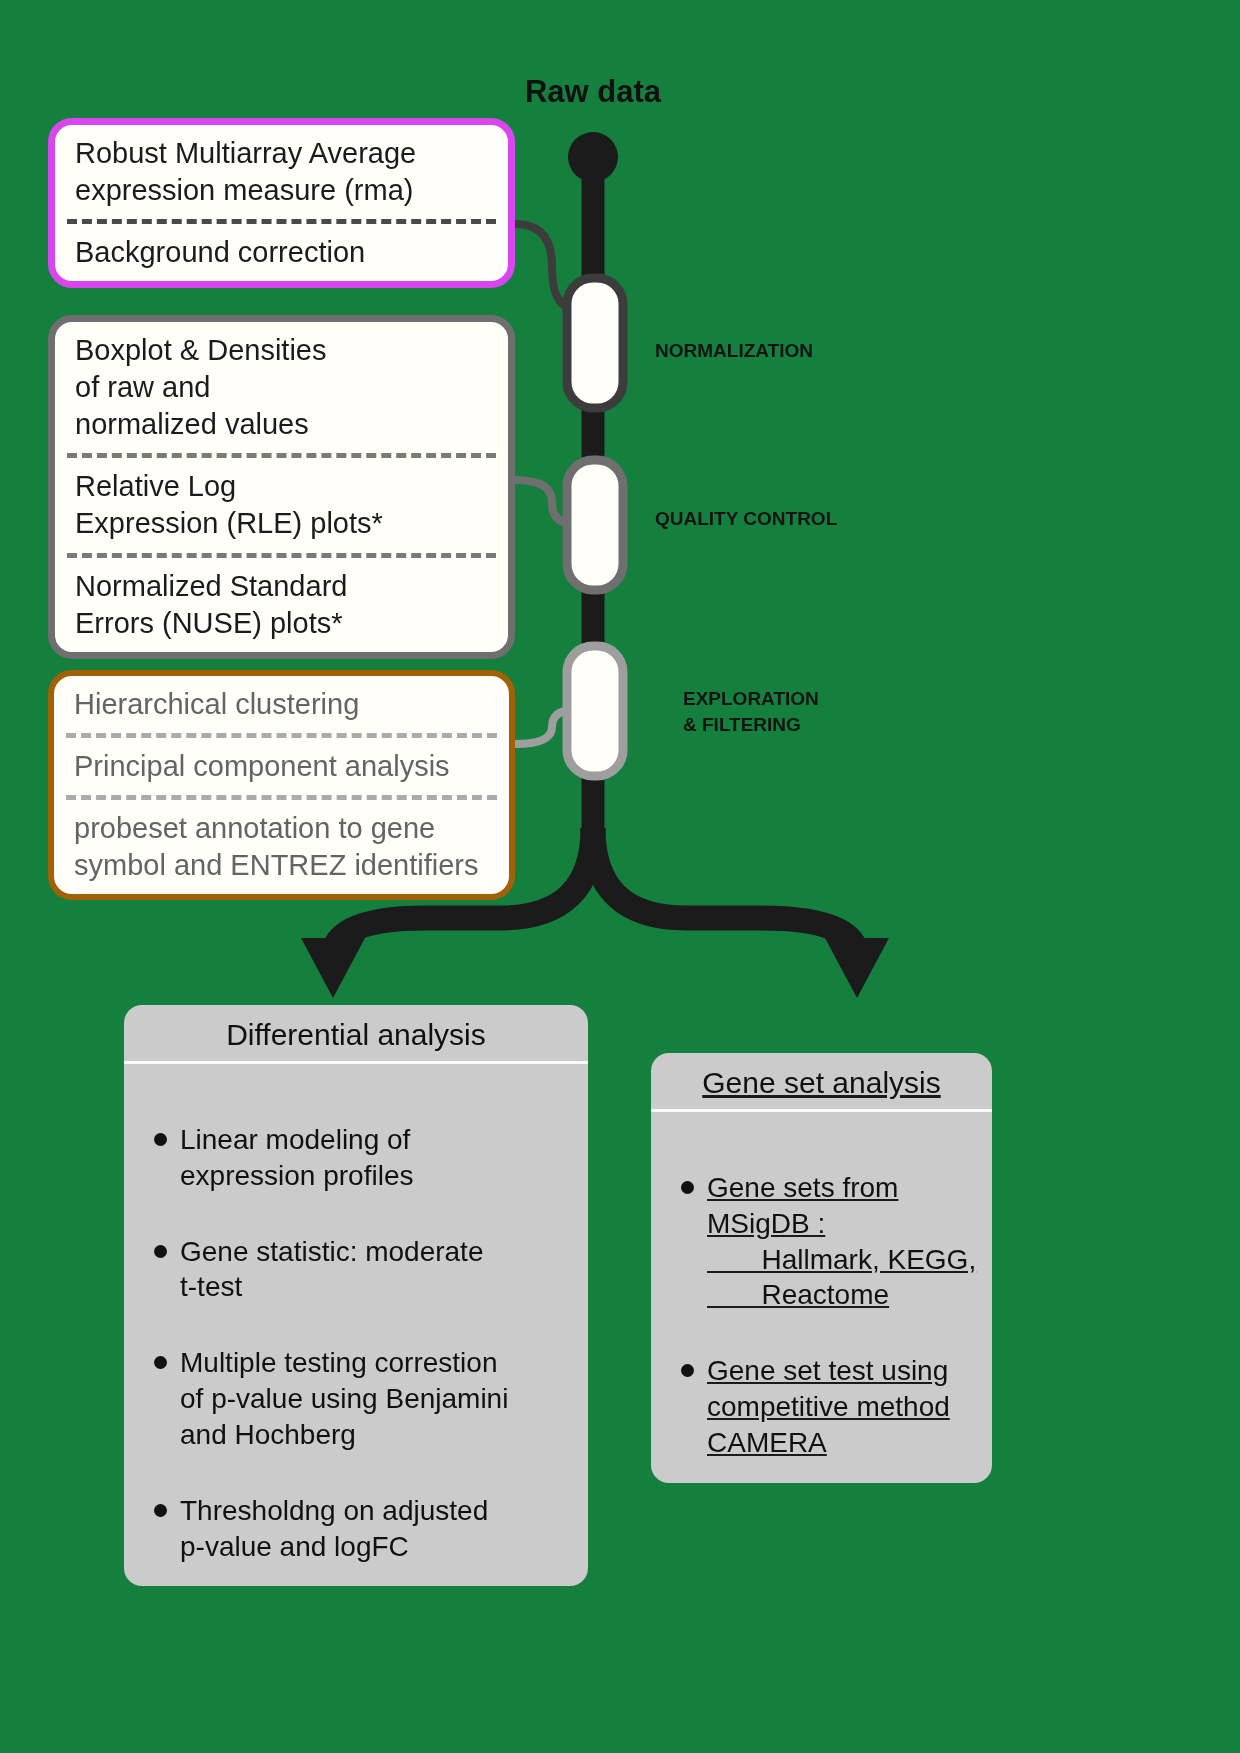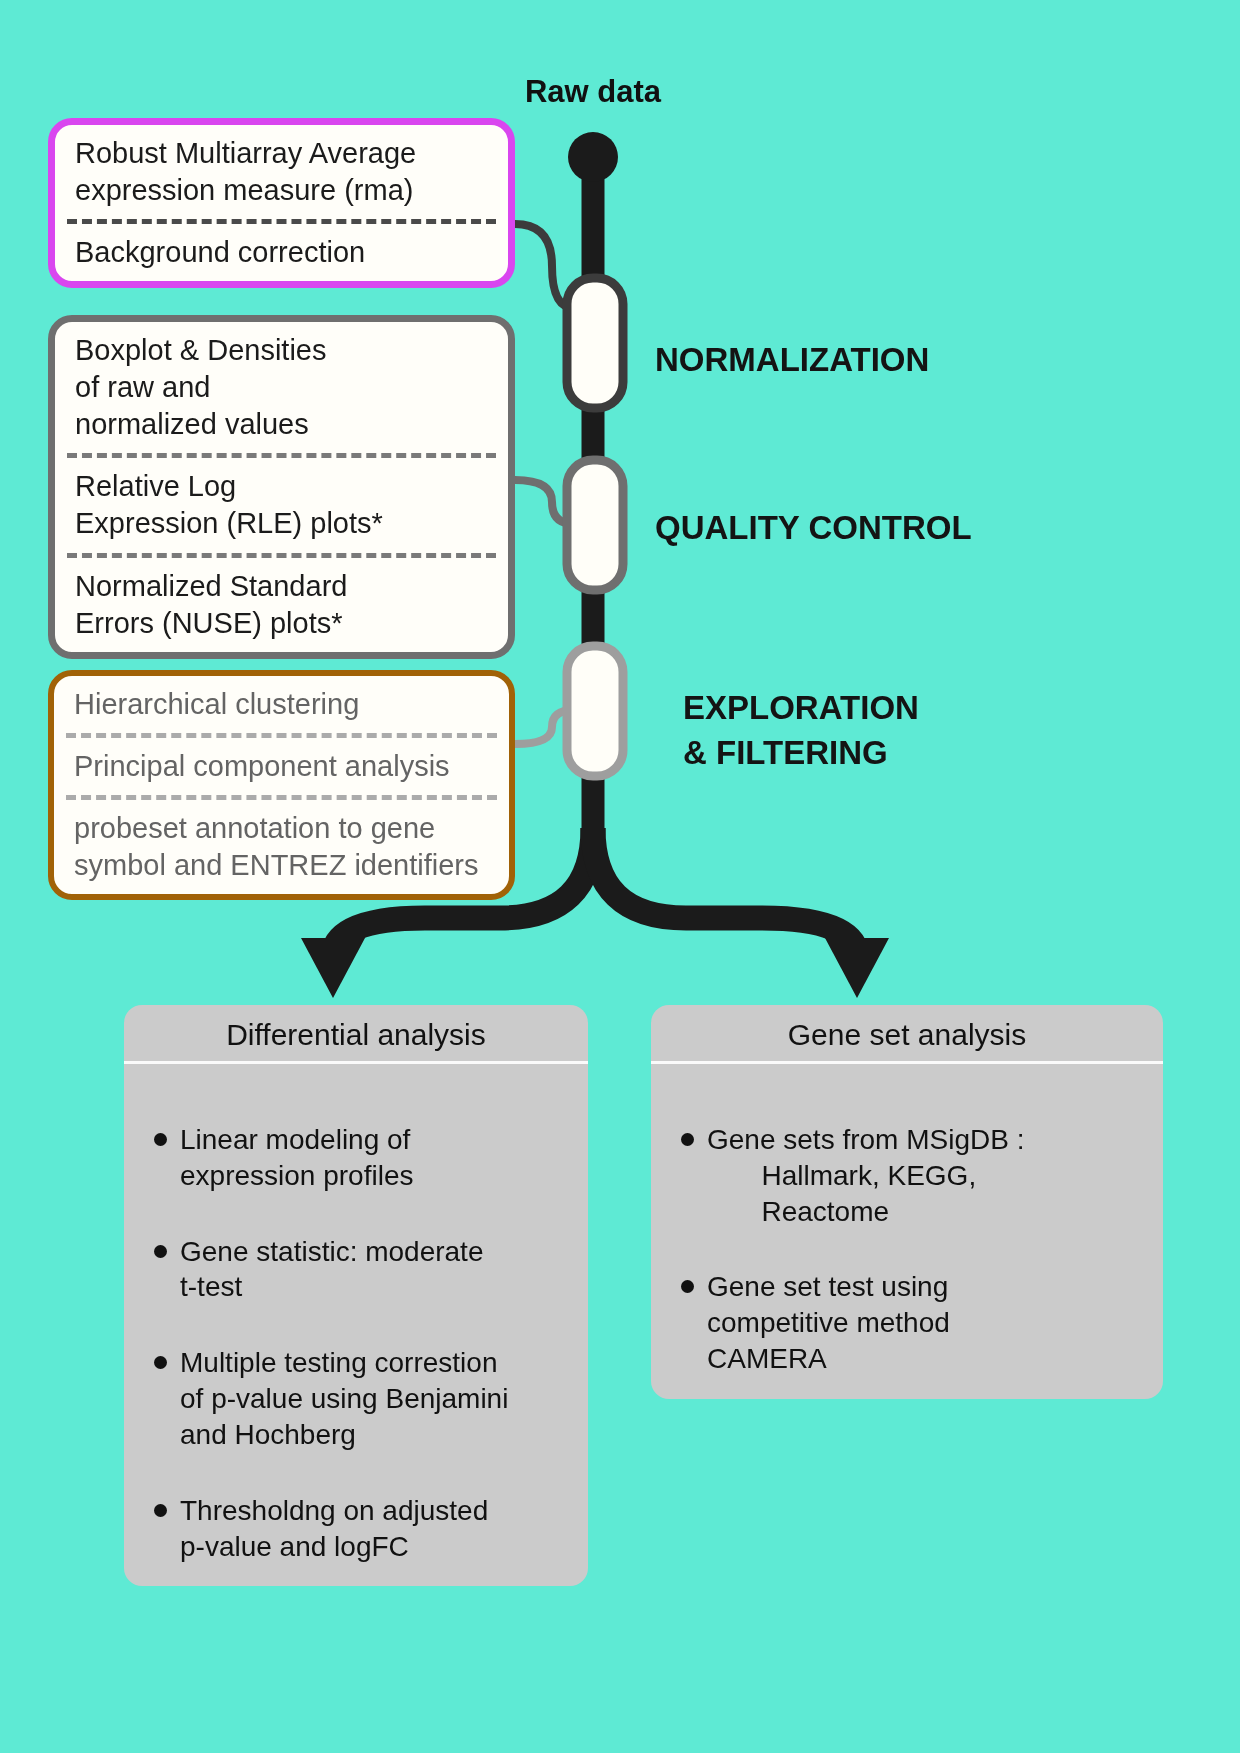--- a/index.html
+++ b/index.html
@@ -1,17 +1,17 @@
 <!DOCTYPE html>
 <html><head>
 <meta charset="utf-8">
 <style>
   html,body { margin:0; padding:0; background:#ffffff; }
   .canvas {
-    position:relative; width:1240px; height:1753px; background:#5eead4;
+    position:relative; width:1240px; height:1753px; background:#15803d;
     font-family:"Liberation Sans", sans-serif; color:#1b1b1b; overflow:hidden;
   }
   .flow-svg { position:absolute; left:0; top:0; width:1240px; height:1753px; }
 
   .raw-data-label {
     position:absolute; left:483px; top:74px; width:220px; text-align:center;
     font-size:31px; font-weight:bold; color:#111;
   }
 
   .method-box {
@@ -24,32 +24,32 @@
   .method-box .sep { border-top:5px dashed; margin:0 12px; height:0; }
 
   .box-normalization { top:106px; border:7px solid #d946ef;margin-top:12px; }
   .box-normalization .sep { border-color:#4a4a4a; }
   .box-qc { top:315px; border:7px solid #6f6f6f; }
   .box-qc .sep { border-color:#7a7a7a; }
   .box-exploration { top:670px; border:6px solid #a16207; color:#646464; }
   .box-exploration .sep { border-color:#ababab; }
 
   .stage-label {
-    position:absolute; left:655px; font-size:33px; font-weight:bold;
+    position:absolute; left:655px; font-size:19px; font-weight:bold;
     color:#141414; white-space:pre-line; line-height:1.35;
   }
   .label-normalization { top:338px; }
   .label-qc { top:506px; }
   .label-exploration { top:686px;margin-left:28px; }
 
   .analysis-box {
     position:absolute; background:#cbcbcb; border-radius:18px; box-sizing:border-box;
   }
   .box-differential { left:124px; top:1005px; width:464px; }
-  .box-geneset { left:651px; top:1005px; width:512px; }
+  .box-geneset { left:651px; top:1053px; width:341px;text-decoration:underline; }
   .analysis-title {
     text-align:center; font-size:30px; color:#111;
     padding:13px 8px 9px 8px; border-bottom:3px solid #fafafa;
   }
   .bullets { padding:18px 12px 22px 30px; }
   .bullet { display:flex; align-items:flex-start; margin-bottom:12px;margin-top:40px; }
   .bullet:last-child { margin-bottom:0; }
   .bullet-dot {
     flex:0 0 auto; width:13px; height:13px; border-radius:50%;
     background:#111; margin:11px 13px 0 0;

